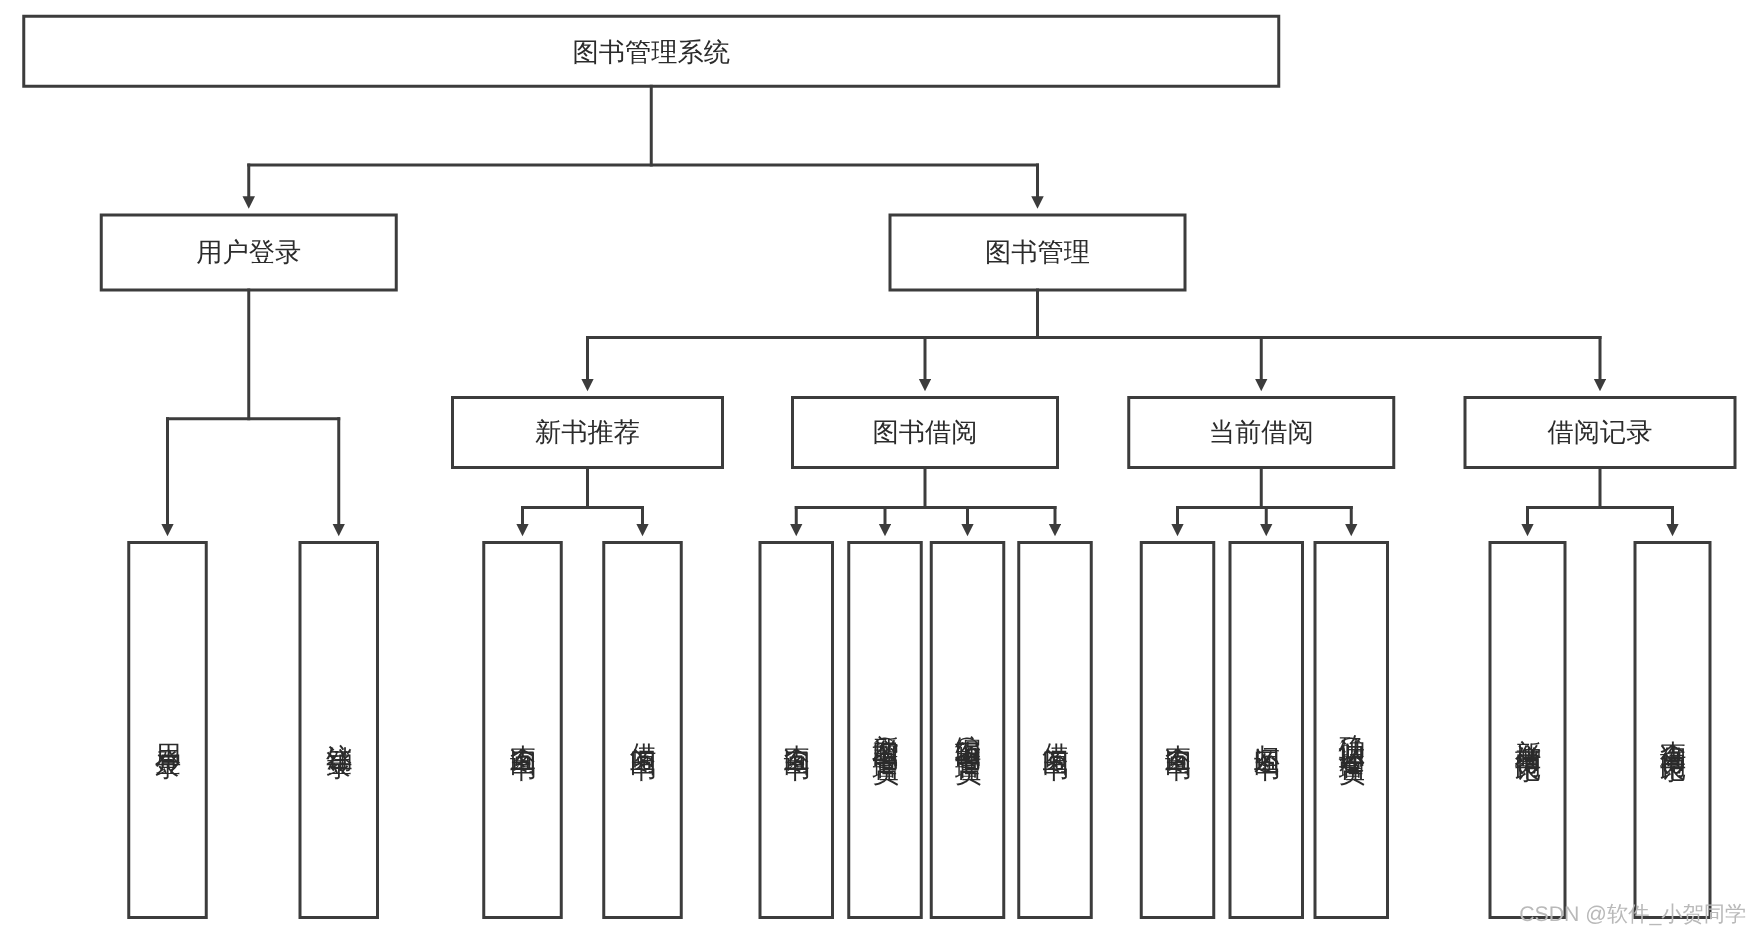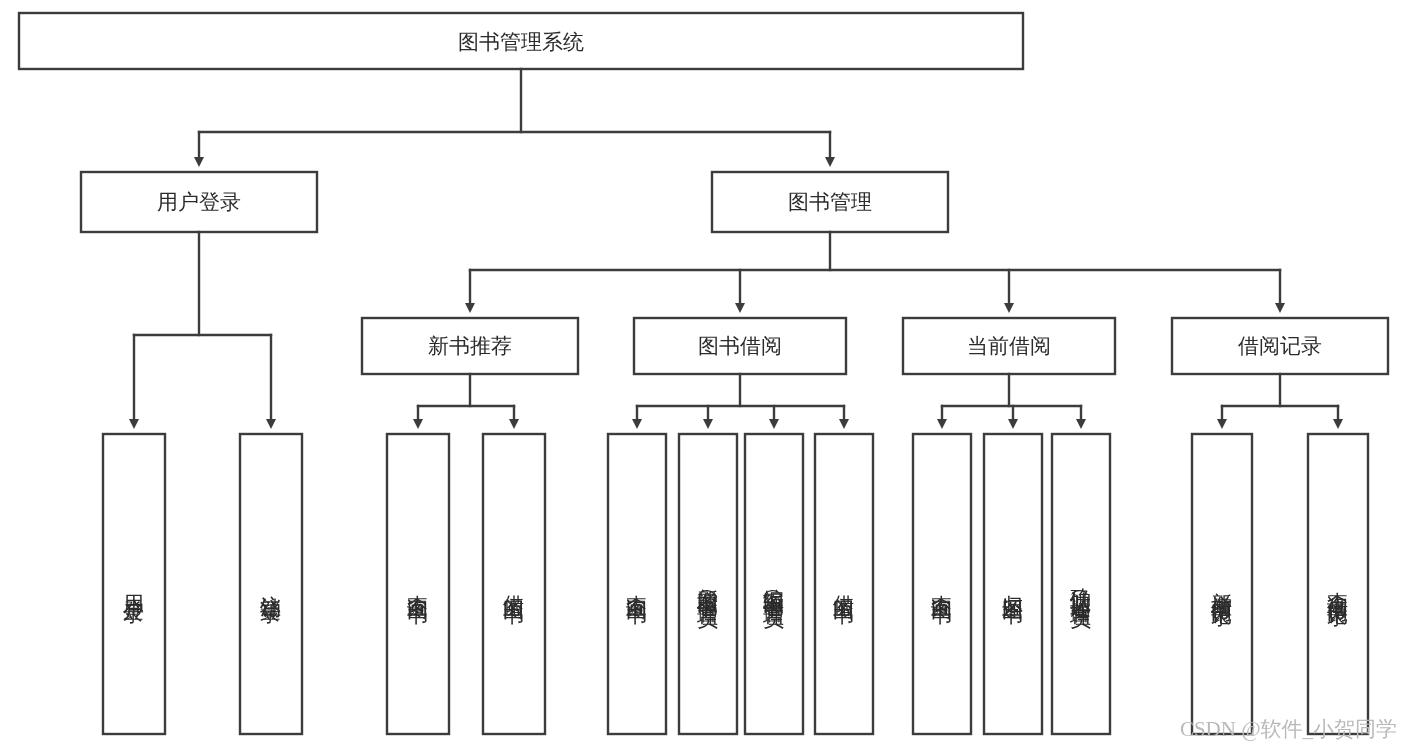--- a/index.html
+++ b/index.html
@@ -62,22 +62,22 @@
     font-size: 21px;
     line-height: 1;
     white-space: nowrap;
     pointer-events: none;
   }
   .watermark {
     position: absolute;
     right: 8px;
     bottom: 4px;
     color: #b9b9b9;
-    font-size: 21px;
-    font-family: Liberation Serif, serif;
+    font-size: 17px;
+    font-family: Liberation Sans, sans-serif;
     white-space: nowrap;
   }
 </style>
 </head>
 <body>
 
 <div id="diagram-root">
 
   <svg id="flow-svg" viewBox="0 0 1405 747">
     <defs>

